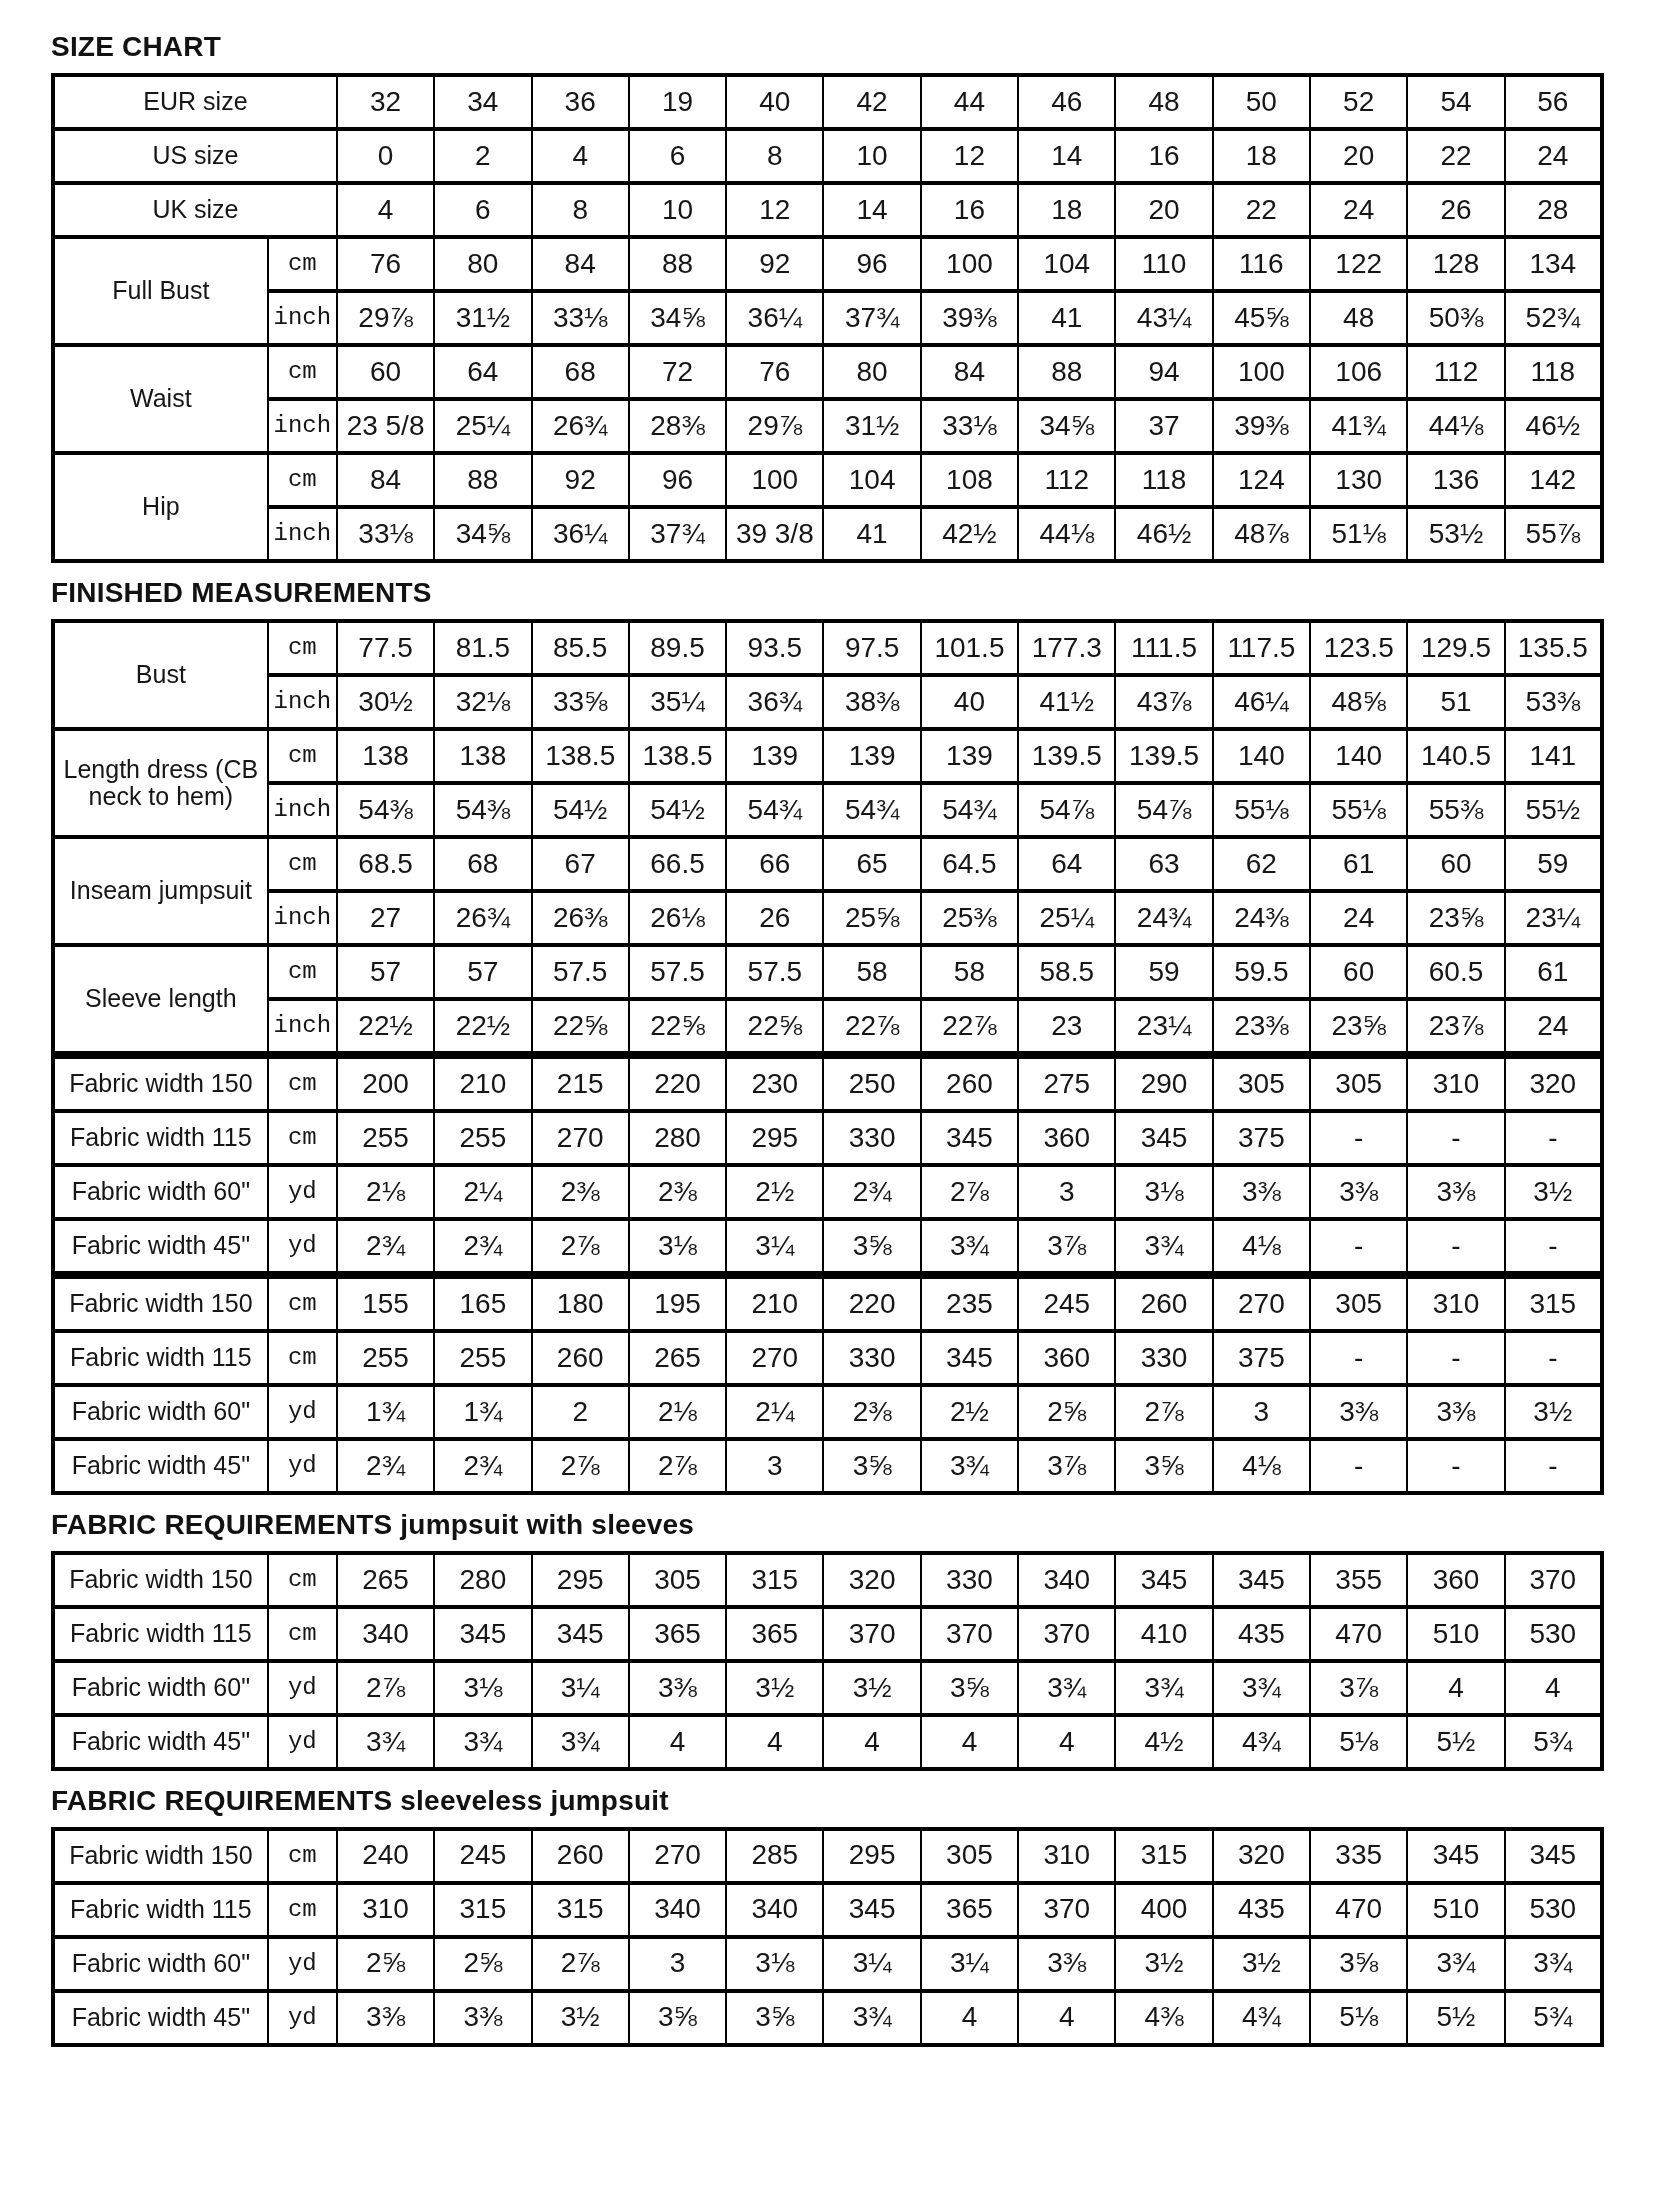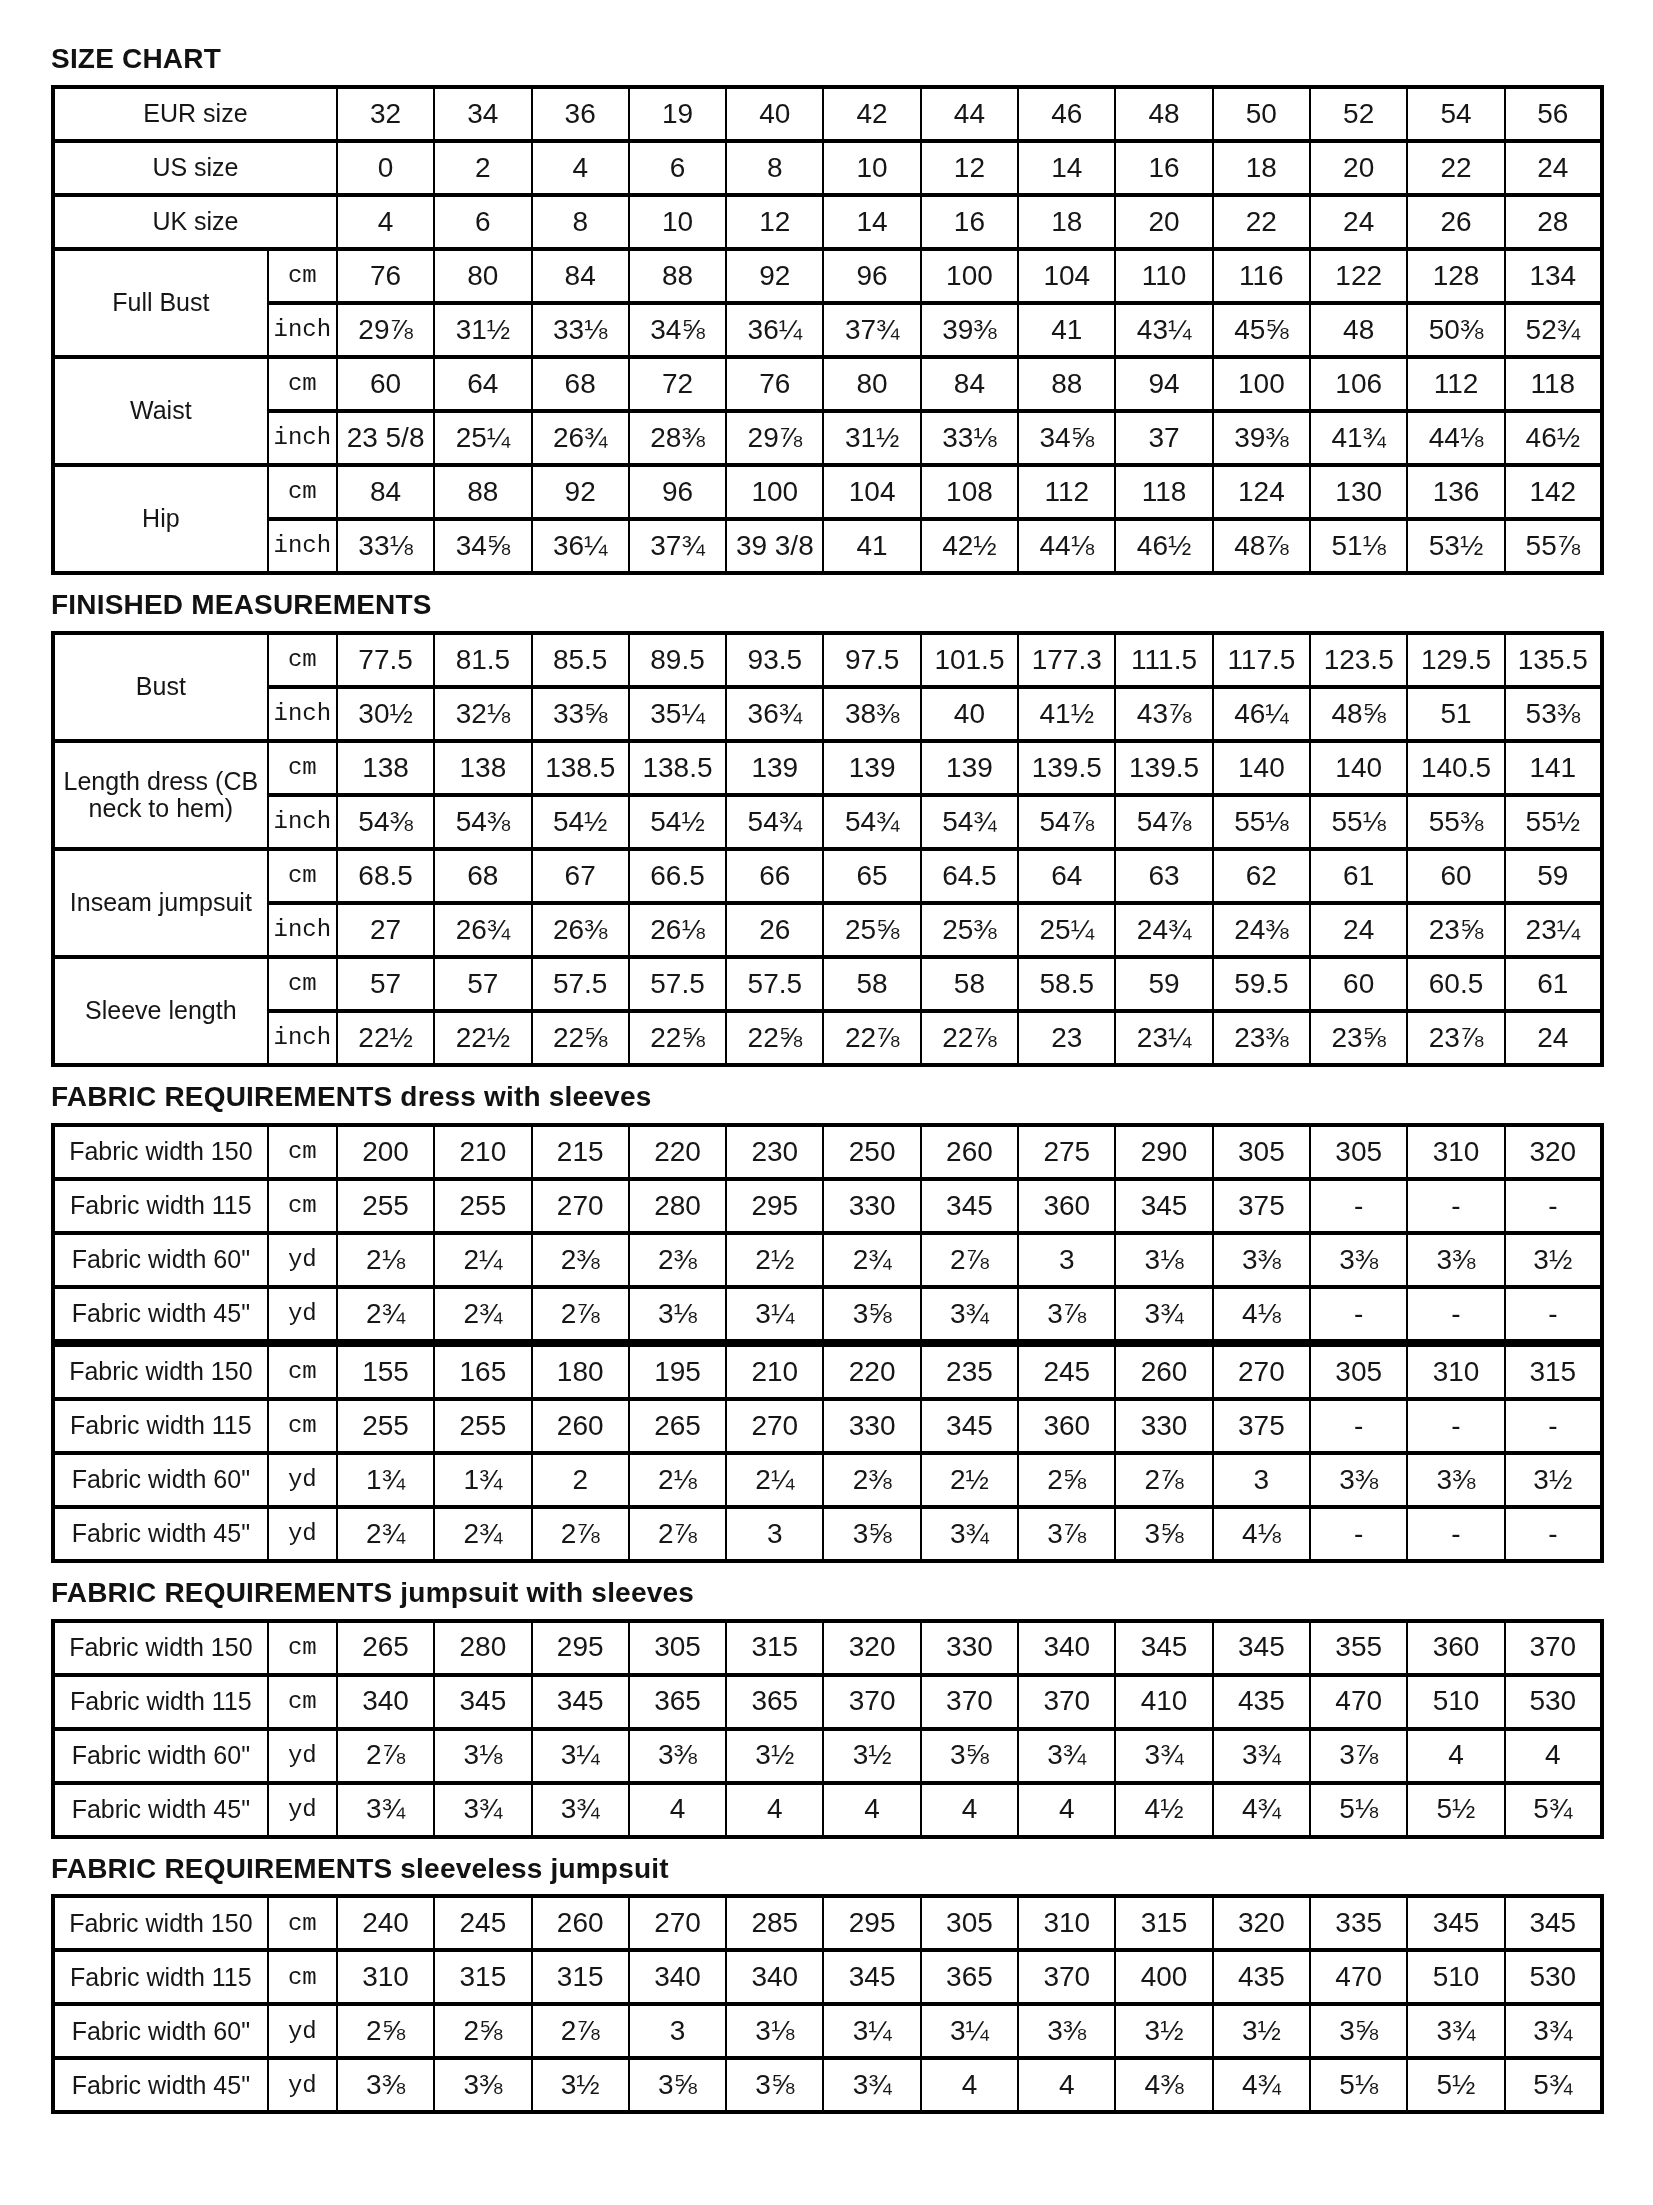--- a/index.html
+++ b/index.html
@@ -11,21 +11,21 @@
     font-family: "Liberation Sans", "DejaVu Sans", sans-serif;
   }
   .section-title {
     font-size: 28px;
     font-weight: 700;
     color: #121212;
     letter-spacing: 0.2px;
     margin: 15px 0 11.5px 0;
     line-height: 1.05;
   }
-  .section-title.first { margin-top: 20px; }
+  .section-title.first { margin-top: 8px; }
   table.grid {
     border-collapse: collapse;
     table-layout: fixed;
     width: 1553px;
     background: #fff;
   }
   table.grid { border: 4.4px solid #000; }
   .grid td {
     border: solid #000;
     border-width: 4px 2.6px;
@@ -368,21 +368,20 @@
         <td class="data-cell">23¼</td>
         <td class="data-cell">23⅜</td>
         <td class="data-cell">23⅝</td>
         <td class="data-cell">23⅞</td>
         <td class="data-cell">24</td>
       </tr>
     </tbody>
 </table>
 
 <div>
-  <div class="section-title">FABRIC REQUIREMENTS dress with sleeves</div>
   <table class="grid">
     <colgroup>
       <col class="c-label">
         <col class="c-unit">
       <col class="c-data">
         <col class="c-data">
         <col class="c-data">
         <col class="c-data">
         <col class="c-data">
         <col class="c-data">

